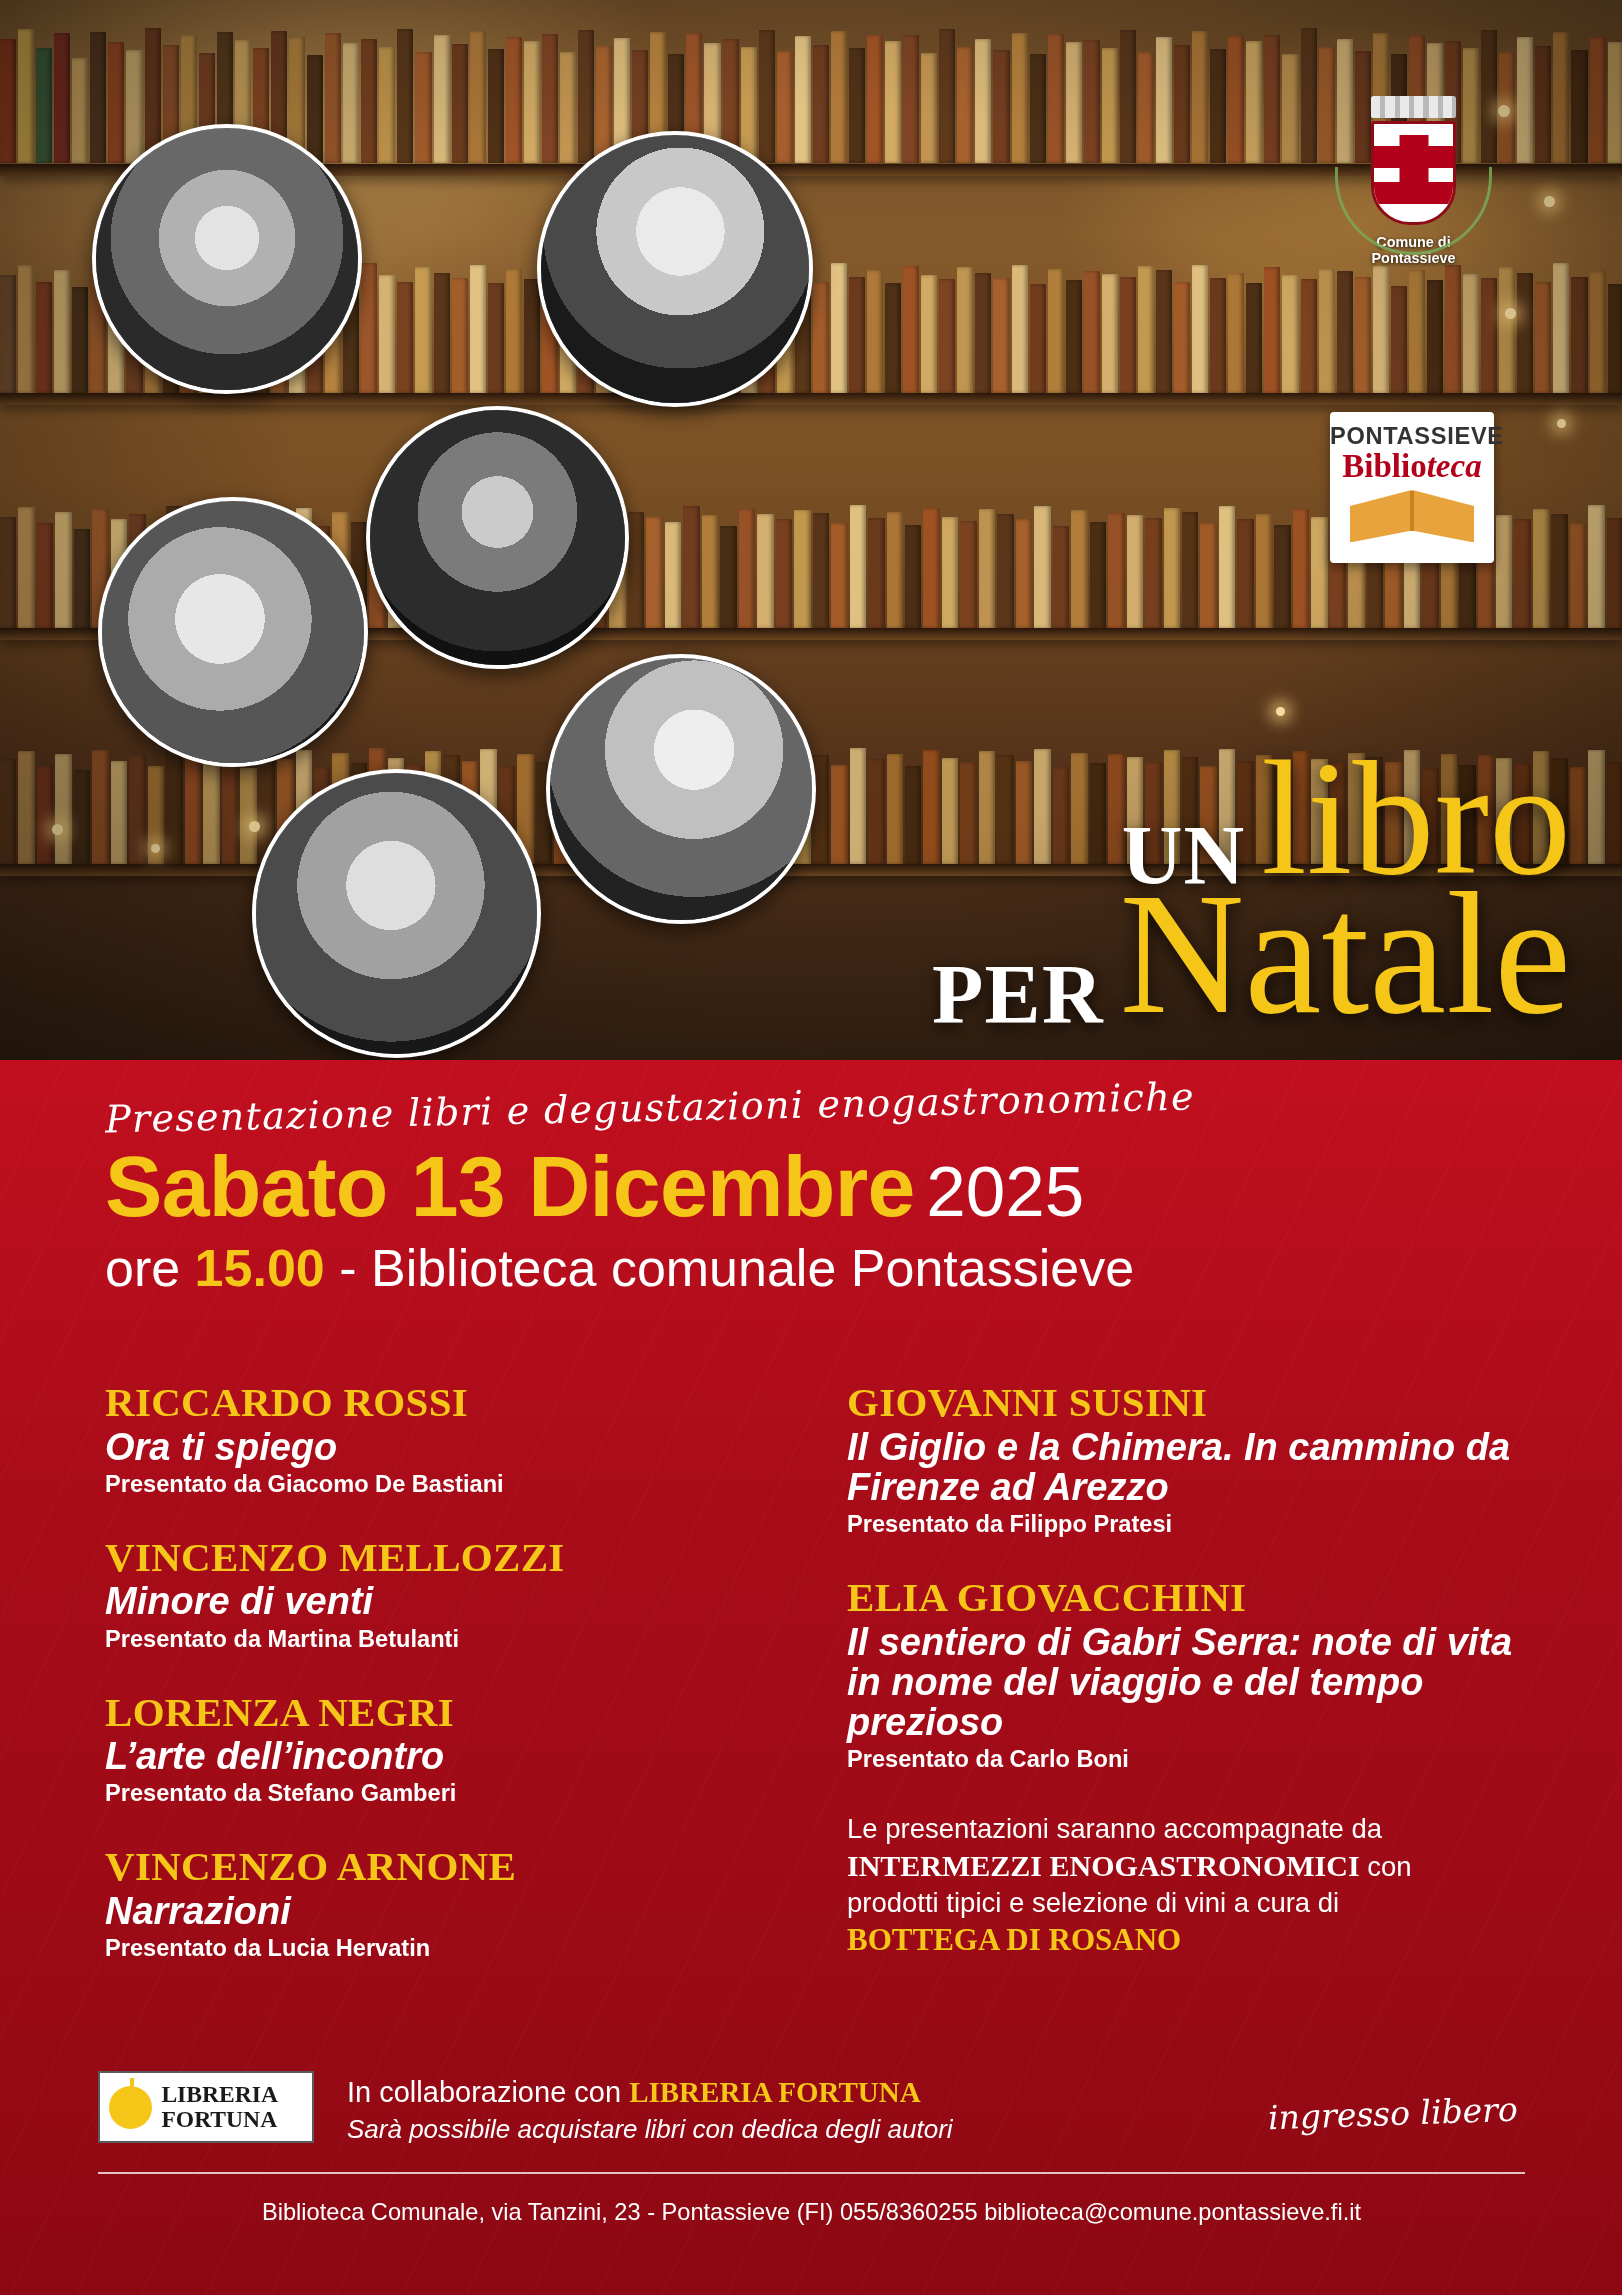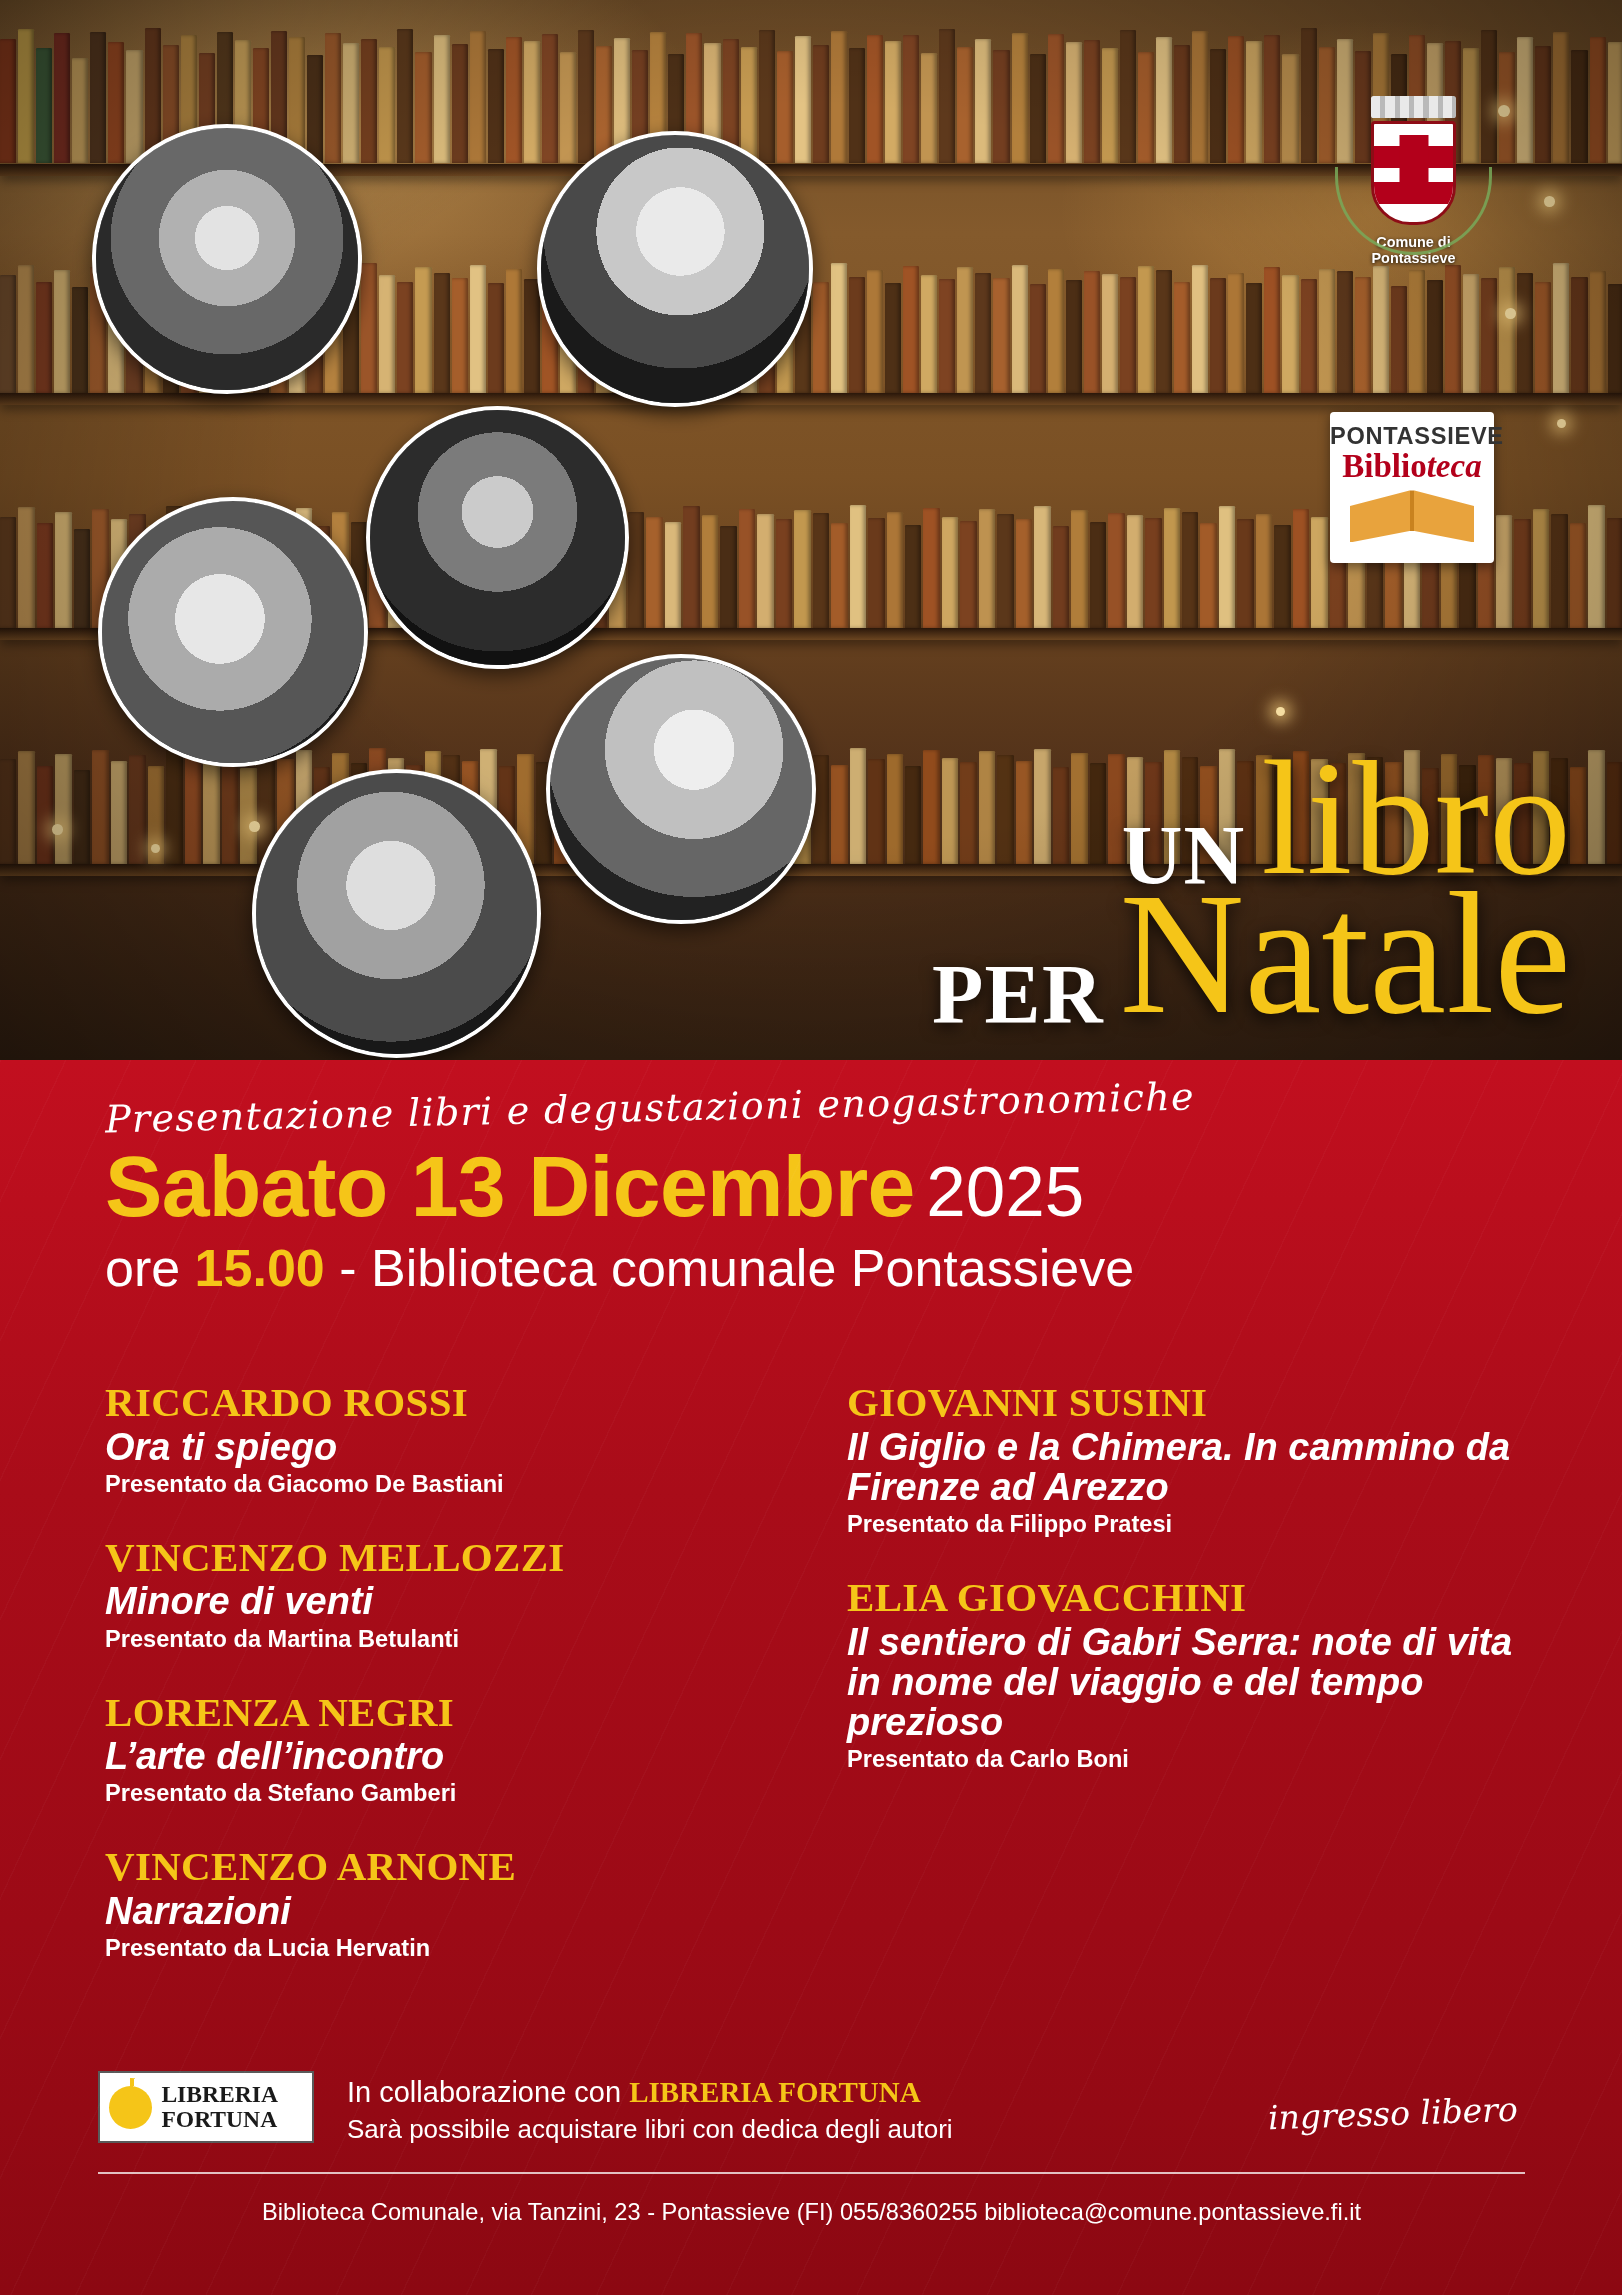--- a/index.html
+++ b/index.html
@@ -95,21 +95,21 @@
   .fortuna{position:absolute;left:98px;top:1011px;width:216px;height:72px;background:#fff;border:2px solid #5a5a5a;
            display:flex;align-items:center;gap:9.2px;padding:0 9.2px;box-sizing:border-box;}
   .sun{width:43px;height:43px;border-radius:50%;background:#f5c518;position:relative;flex:none;}
   .sun::before{content:"";position:absolute;inset:-7.9px;border-radius:50%;
      background:conic-gradient(#f5c518 0 8deg,transparent 8deg 30deg);}
   .fortuna .ftxt{font-family:"Liberation Serif",serif;font-weight:700;color:#1a1a1a;font-size:23.6px;line-height:1.05;}
 
   .collab{position:absolute;left:347px;top:1016px;color:#fff;}
   .collab .c1{font-size:29px;}
   .collab .c1 b{color:#f5c518;font-family:"Liberation Serif",serif;}
-  .collab .c2{font-size:26px;margin-top:5.2px;}
+  .collab .c2{font-size:26px;font-style:italic;margin-top:5.2px;}
   .ingresso{position:absolute;right:105px;top:1034px;color:#fff;font-family:"DejaVu Serif",serif;font-style:italic;font-size:33px;transform:rotate(-2deg);}
   .rule{position:absolute;left:98px;right:98px;top:1112px;height:2px;background:rgba(255,255,255,.75);}
   .addr{position:absolute;left:0;right:0;top:1139px;text-align:center;color:#fff;font-size:23.6px;}
 </style>
 </head>
 <body>
 
 <div class="poster">
 
   <div class="top">
@@ -603,20 +603,26 @@
         <div class="entry">
           <div class="au">GIOVANNI SUSINI</div>
           <div class="ti">Il Giglio e la Chimera. In cammino da Firenze ad Arezzo</div>
           <div class="pr">Presentato da Filippo Pratesi</div>
         </div>
         <div class="entry">
           <div class="au">ELIA GIOVACCHINI</div>
           <div class="ti">Il sentiero di Gabri Serra: note di vita in nome del viaggio e del tempo prezioso</div>
           <div class="pr">Presentato da Carlo Boni</div>
         </div>
+        <div class="note">
+          <div>Le presentazioni saranno accompagnate da</div>
+          <div><span class="strong">INTERMEZZI ENOGASTRONOMICI</span><span> con</span></div>
+          <div>prodotti tipici e selezione di vini a cura di</div>
+          <div class="gold">BOTTEGA DI ROSANO</div>
+        </div>
       </div>
     </div>
 
     <div class="fortuna">
       <div class="sun"></div>
       <div class="ftxt">
         <div>LIBRERIA</div>
         <div>FORTUNA</div>
       </div>
     </div>

